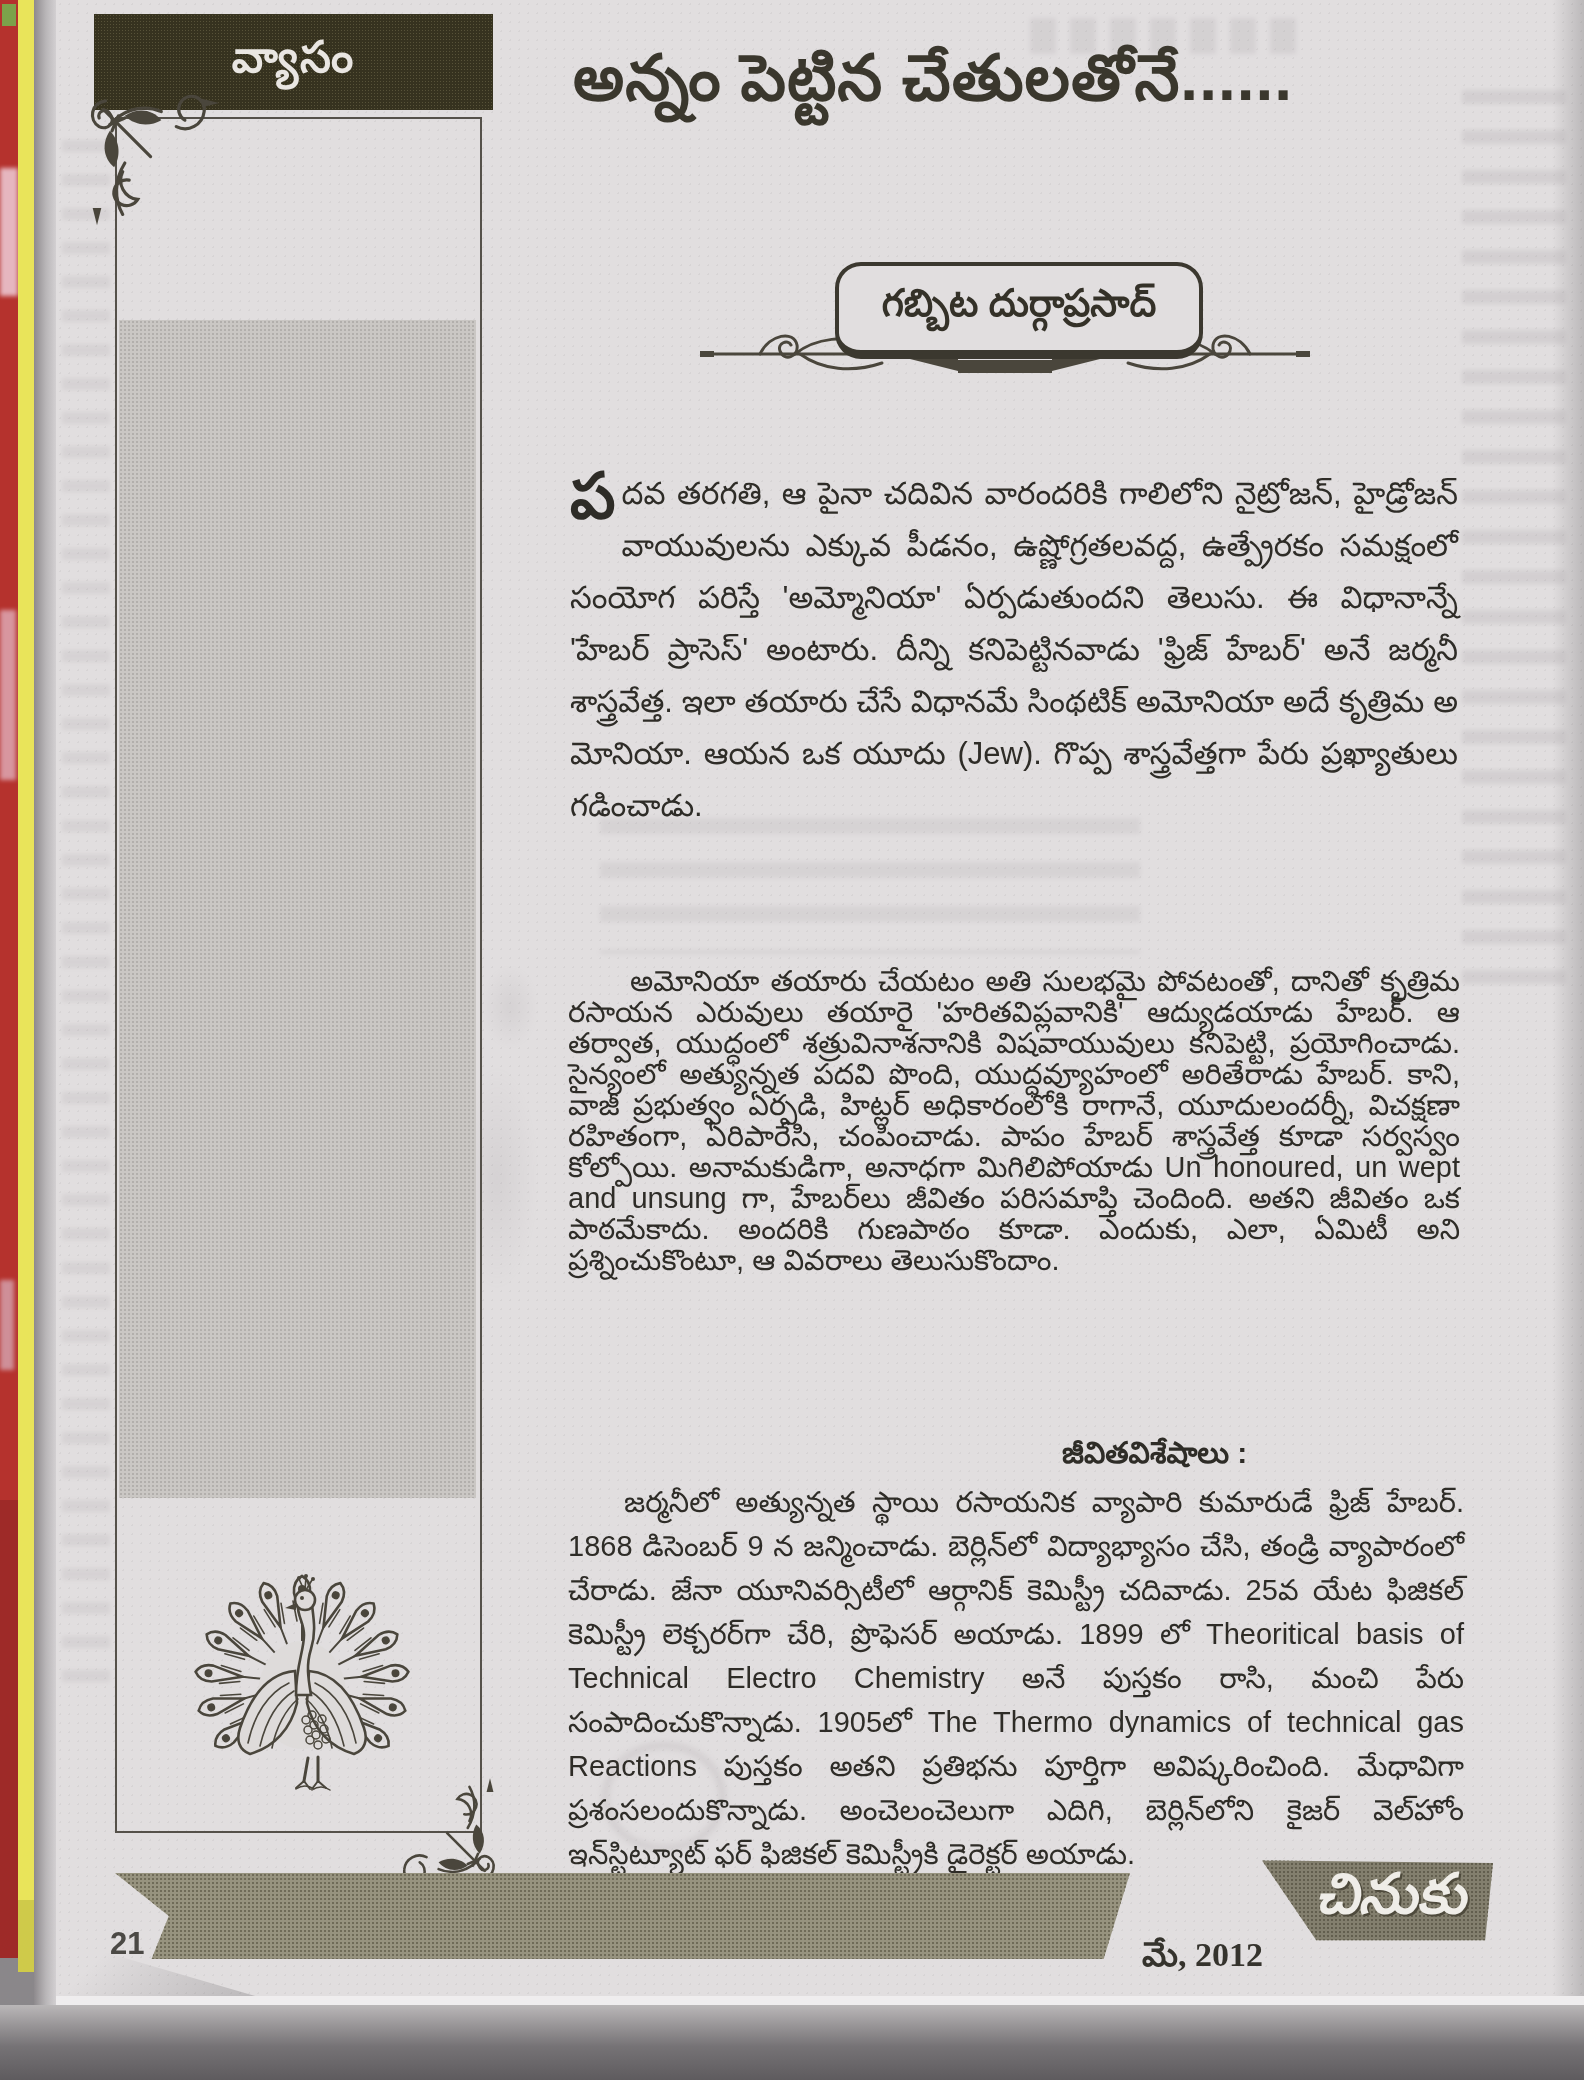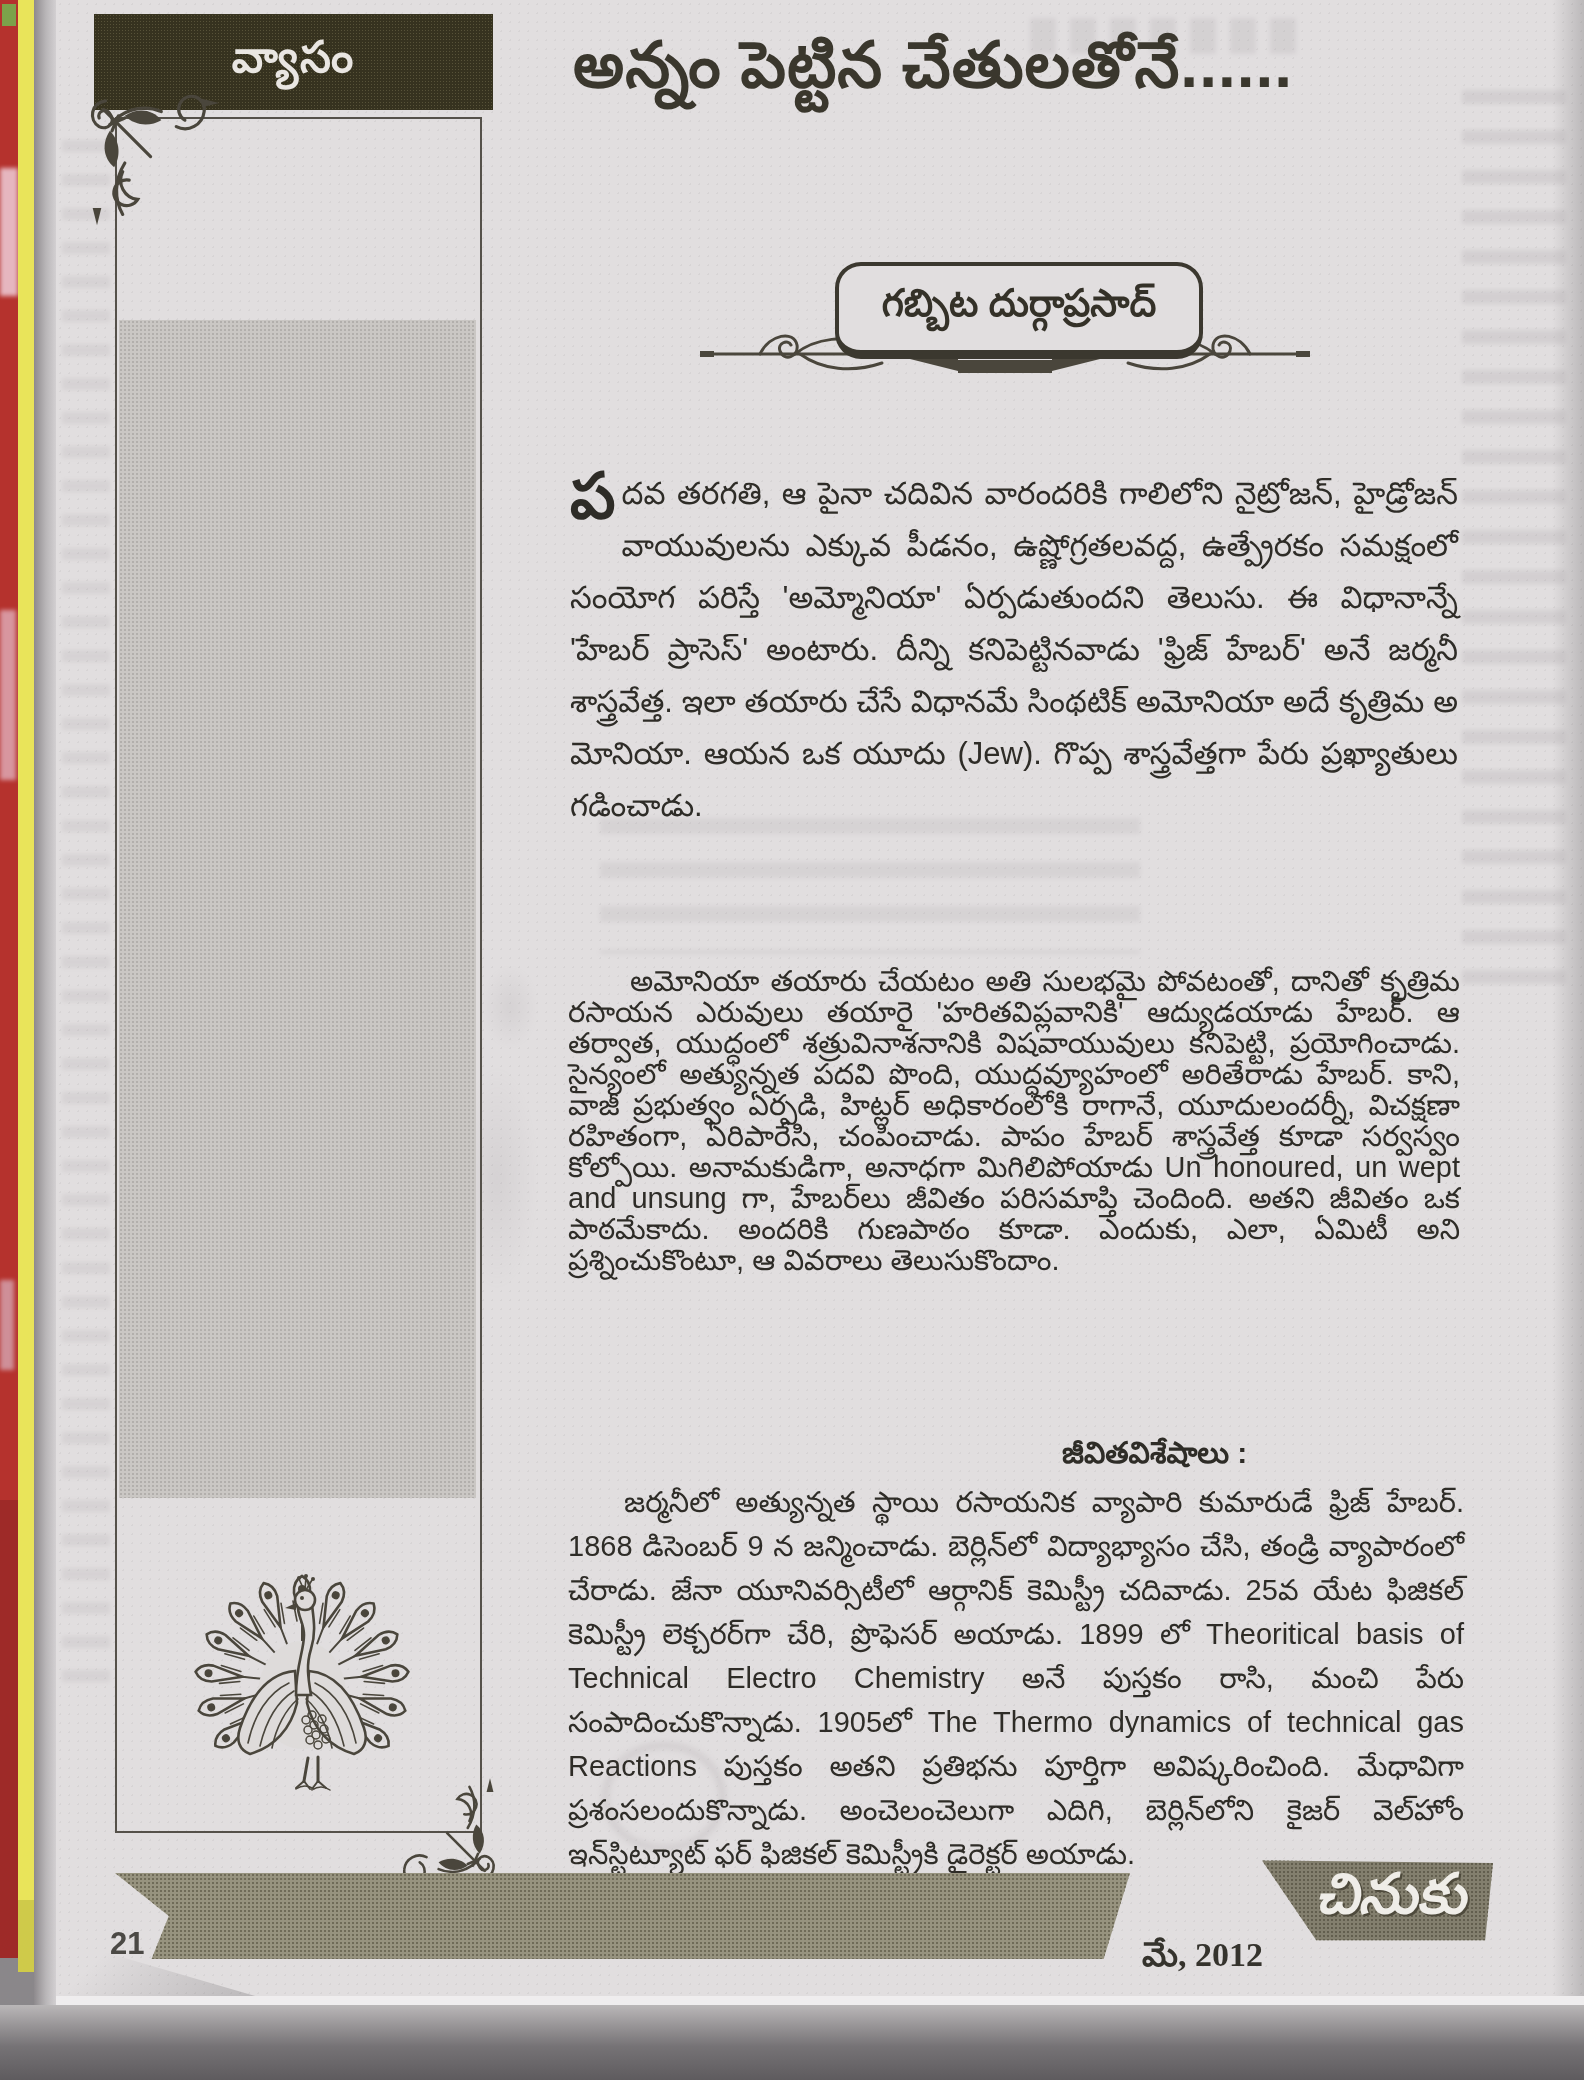--- a/index.html
+++ b/index.html
@@ -29,21 +29,21 @@
   .bottom-corner{left:56px;top:1938px;width:240px;height:70px;
       clip-path:polygon(0 100%,100% 100%,0 0);
       background:linear-gradient(135deg,rgba(120,117,120,.0) 20%,rgba(120,117,120,.45) 100%);}
   .bottom-edge-line{left:56px;top:1996px;width:1528px;height:10px;background:#efedee;}
 
   
   .cat-box{left:78px;top:14px;width:399px;height:96px;background:#36321f;
       background-image:radial-gradient(#575238 1px,transparent 1px);background-size:3px 3px;
       display:flex;align-items:center;justify-content:center;margin-left:16px;}
   .cat-box span{color:#e9e6e2;font-size:44px;font-weight:bold;letter-spacing:2px;}
-  .page-title{left:573px;top:28px;width:830px;font-size:64px;font-weight:bold;color:#3a372d;
+  .page-title{left:573px;top:41px;width:830px;font-size:64px;font-weight:bold;color:#3a372d;
       letter-spacing:1px;white-space:nowrap;}
 
   
   .author-box{left:835px;top:262px;width:360px;height:84px;border:4px solid #3b382f;
       border-bottom-width:9px;border-radius:26px;display:flex;align-items:center;justify-content:center;
       background:#e1dedf;z-index:3;}
   .author-box span{font-size:38px;font-weight:bold;color:#343128;white-space:nowrap;}
   .flourish{left:700px;top:318px;width:610px;height:70px;z-index:2;}
 
   

